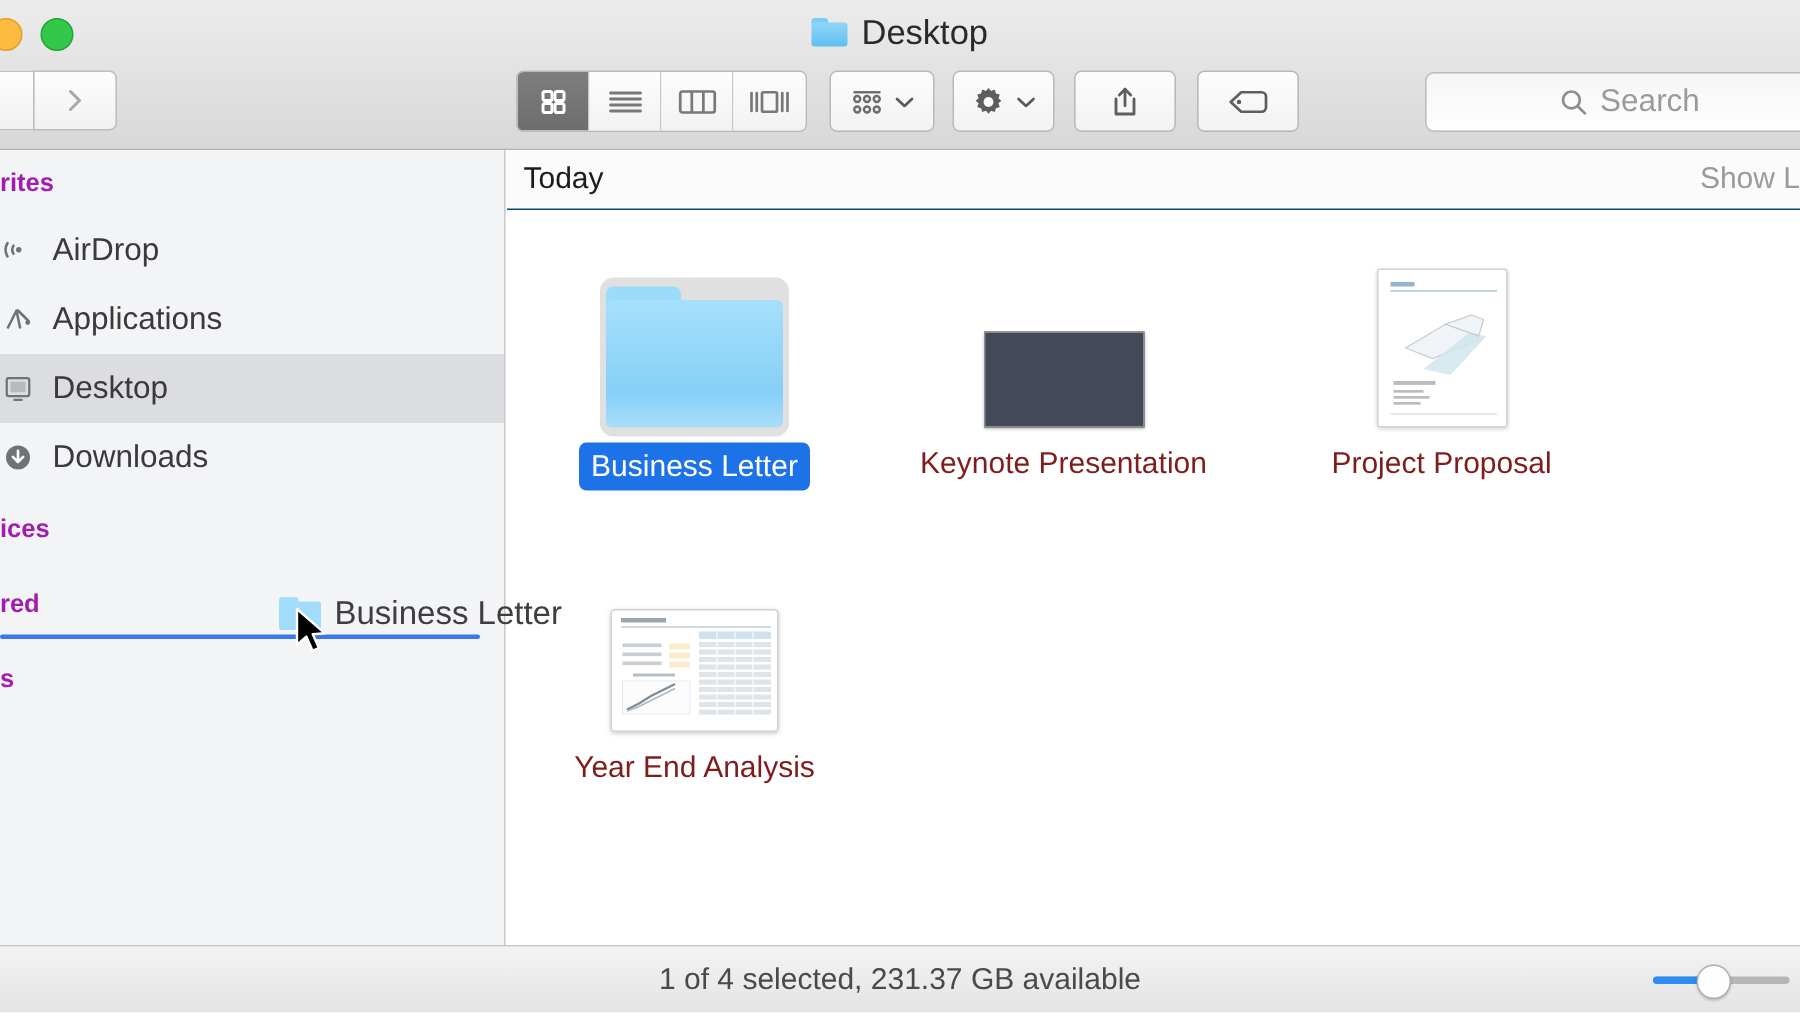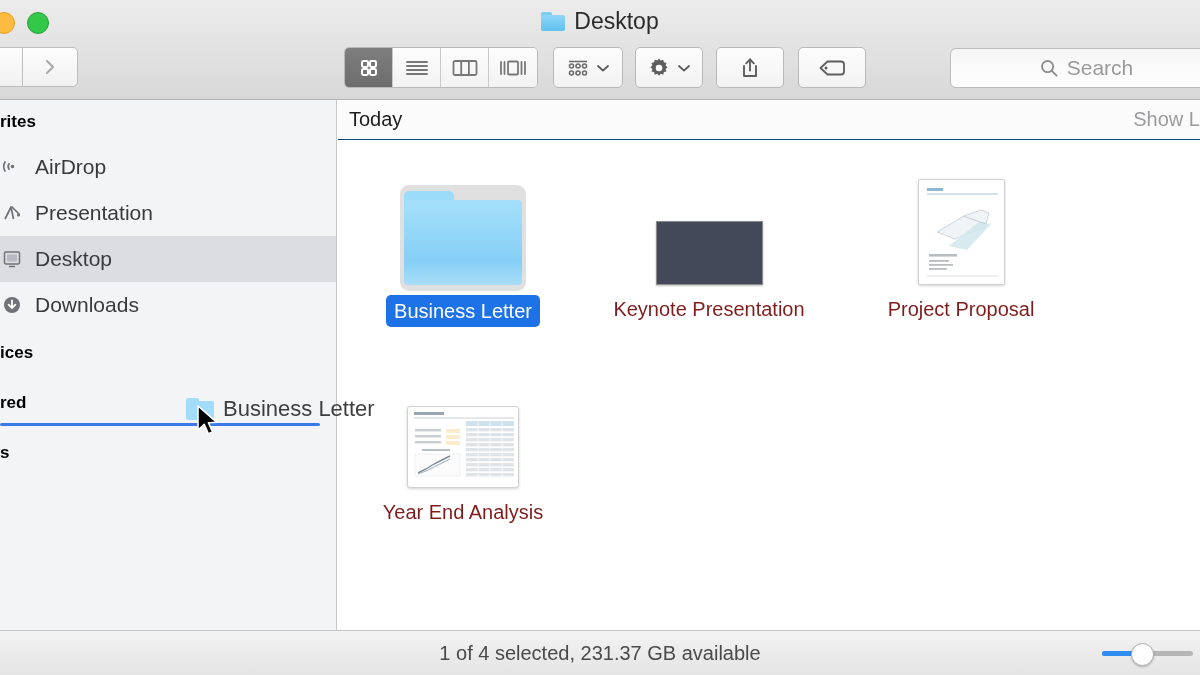--- a/index.html
+++ b/index.html
@@ -106,21 +106,21 @@
   .search-ph { font-size: 21px; color: #9a9a9a; }
 
   
   .sidebar {
     position: absolute; left: 0; top: 100px;
     width: 337px; height: 530px;
     background: #f3f4f6;
     border-right: 1px solid #c9c9c9;
   }
   .sb-header {
-    font-size: 17px; color: #000000; font-weight: bold;
+    font-size: 17px; color: #a21caf; font-weight: bold;
     padding-left: 0px; height: 44px; display: flex; align-items: center;
   }
   .sb-item {
     height: 46px; display: flex; align-items: center; gap: 11px;
     padding-left: 0px;
     font-size: 21px; color: #3a3a3c;
   }
   .sb-item.selected { background: #dcdde0; }
   .sb-icon {
     width: 24px; height: 24px; flex: 0 0 24px;
@@ -408,21 +408,21 @@
 
 
     <div class="sb-item">
       <span class="sb-icon">
         <svg width="22" height="22" viewBox="0 0 22 22">
           <path d="M4 17 L10 5 L12.5 17" fill="none" stroke="#6f7276" stroke-width="1.7" stroke-linejoin="round"></path>
           <path d="M11 5 L18 12" stroke="#6f7276" stroke-width="1.7" stroke-linecap="round"></path>
           <circle cx="17.5" cy="13" r="1.6" fill="#6f7276"></circle>
         </svg>
       </span>
-      <span class="sb-label">Presentation</span>
+      <span class="sb-label">Applications</span>
     </div>
 
     <div class="sb-item selected">
       <span class="sb-icon">
         <svg width="22" height="22" viewBox="0 0 22 22">
           <rect x="3.5" y="4" width="15" height="12" rx="1.4" fill="#dcdee2" stroke="#6f7276" stroke-width="1.5"></rect>
           <rect x="6" y="6.5" width="10" height="7" fill="#b6b9bf"></rect>
           <line x1="8" y1="18.5" x2="14" y2="18.5" stroke="#6f7276" stroke-width="1.5"></line>
         </svg>
       </span>

